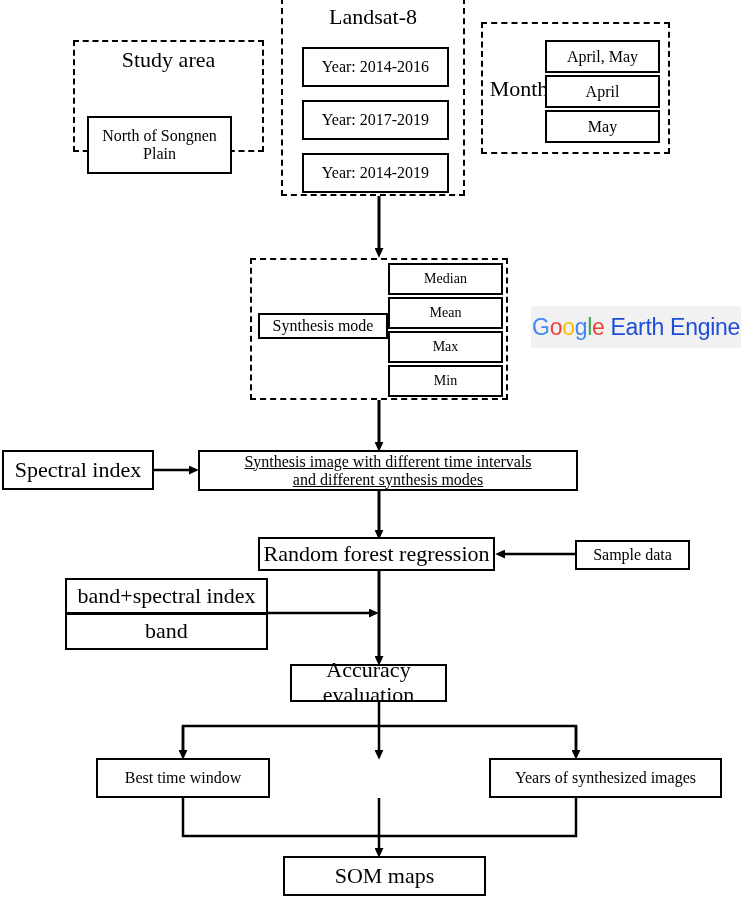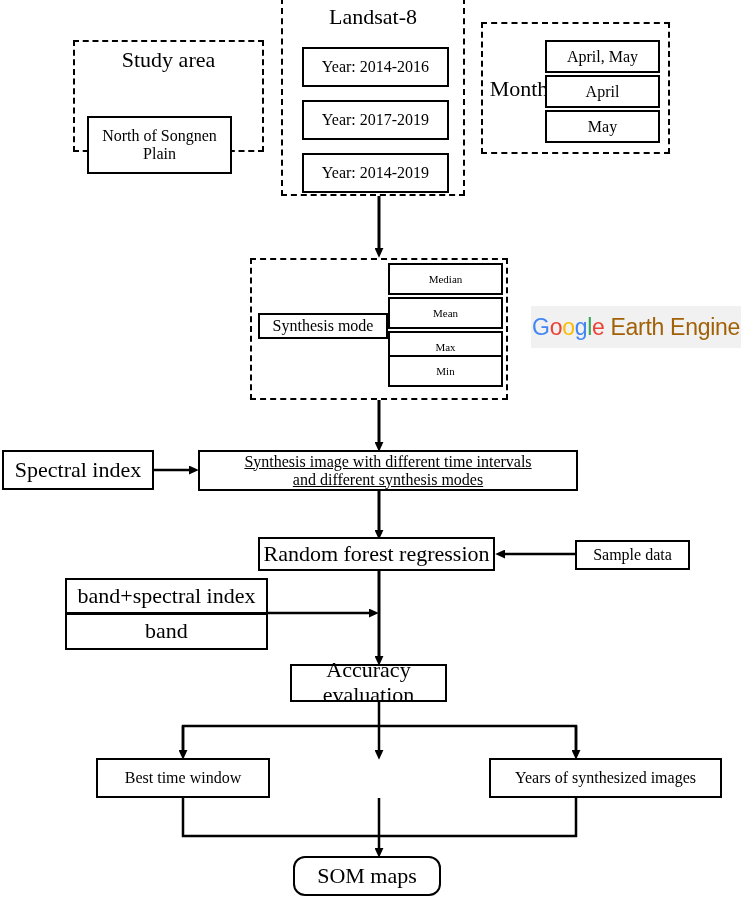--- a/index.html
+++ b/index.html
@@ -10,35 +10,35 @@
   
   .box{position:absolute;box-sizing:border-box;border:2px solid #000;
        background:#fff;display:flex;align-items:center;justify-content:center;
        text-align:center;line-height:1.12;padding:1px 3px;}
   .dashed{position:absolute;box-sizing:border-box;border:2px dashed #000;
           background:transparent;}
   .plainlabel{position:absolute;display:flex;align-items:center;
               justify-content:center;text-align:center;}
   .f17{font-size:22px;}
   .f16{font-size:16px;}
-  .f14{font-size:11px;}
+  .f14{font-size:14px;}
 
   
   #wires{position:absolute;left:0;top:0;width:744px;height:897px;
          pointer-events:none;}
 
   
   #gee{position:absolute;left:531px;top:306px;width:210px;height:42px;
        background:#f1f1f1;display:flex;align-items:center;
        justify-content:center;}
   #gee .wordmark{font-family:"Liberation Sans","DejaVu Sans",sans-serif;
        font-size:23px;letter-spacing:-0.3px;white-space:nowrap;}
   #gee .g1{color:#4285f4;} #gee .o1{color:#ea4335;} #gee .o2{color:#fbbc05;}
   #gee .g2{color:#4285f4;} #gee .l1{color:#34a853;} #gee .e1{color:#ea4335;}
-  #gee .rest{color:#a16207;}
+  #gee .rest{color:#1d4ed8;}
 </style>
 </head>
 <body>
 
 <div id="canvas">
 
   <svg id="wires" viewBox="0 0 744 897" xmlns="http://www.w3.org/2000/svg">
     <defs>
       <marker id="ah" markerWidth="10" markerHeight="9" refX="1.2" refY="4.5" orient="auto" markerUnits="userSpaceOnUse">
         <path d="M0,0 L10,4.5 L0,9 z" fill="#000"></path>
@@ -85,21 +85,21 @@
   <div class="plainlabel f17" style="left:489px;top:77px;width:60px;height:24px;">Month</div>
   <div class="box f16" style="left:545px;top:40px;width:115px;height:33px;">April, May</div>
   <div class="box f16" style="left:545px;top:75px;width:115px;height:33px;">April</div>
   <div class="box f16" style="left:545px;top:110px;width:115px;height:33px;">May</div>
 
   <div class="dashed" style="left:250px;top:258px;width:258px;height:142px;"></div>
   <div class="box f16" style="left:258px;top:313px;width:130px;height:26px;">Synthesis mode</div>
   <div class="box f14" style="left:388px;top:263px;width:115px;height:32px;">Median</div>
   <div class="box f14" style="left:388px;top:297px;width:115px;height:32px;">Mean</div>
   <div class="box f14" style="left:388px;top:331px;width:115px;height:32px;">Max</div>
-  <div class="box f14" style="left:388px;top:355px;width:115px;height:32px;">Min</div>
+  <div class="box f14" style="left:388px;top:365px;width:115px;height:32px;">Min</div>
 
   <div id="gee">
     <span class="wordmark"><span class="g1">G</span><span class="o1">o</span><span class="o2">o</span><span class="g2">g</span><span class="l1">l</span><span class="e1">e</span><span class="rest"> Earth Engine</span></span>
   </div>
 
   <div class="box f17" style="left:2px;top:450px;width:152px;height:40px;">Spectral index</div>
 
   <div class="box f16" style="left:198px;top:450px;width:380px;height:41px;
        flex-direction:column;text-decoration:underline;">
     <span>Synthesis image with different time intervals</span>
@@ -110,15 +110,15 @@
   <div class="box f16" style="left:575px;top:540px;width:115px;height:30px;">Sample data</div>
 
   <div class="box f17" style="left:65px;top:578px;width:203px;height:36px;">band+spectral index</div>
   <div class="box f17" style="left:65px;top:613px;width:203px;height:37px;">band</div>
 
   <div class="box f17" style="left:290px;top:664px;width:157px;height:38px;">Accuracy evaluation</div>
 
   <div class="box f16" style="left:96px;top:758px;width:174px;height:40px;">Best time window</div>
   <div class="box f16" style="left:489px;top:758px;width:233px;height:40px;">Years of synthesized images</div>
 
-  <div class="box f17" style="left:293px;top:856px;width:148px;height:40px;border-radius:12px;">SOM maps</div>
+  <div class="box f17" style="left:283px;top:856px;width:203px;height:40px;">SOM maps</div>
 
 </div>
 
 </body></html>

